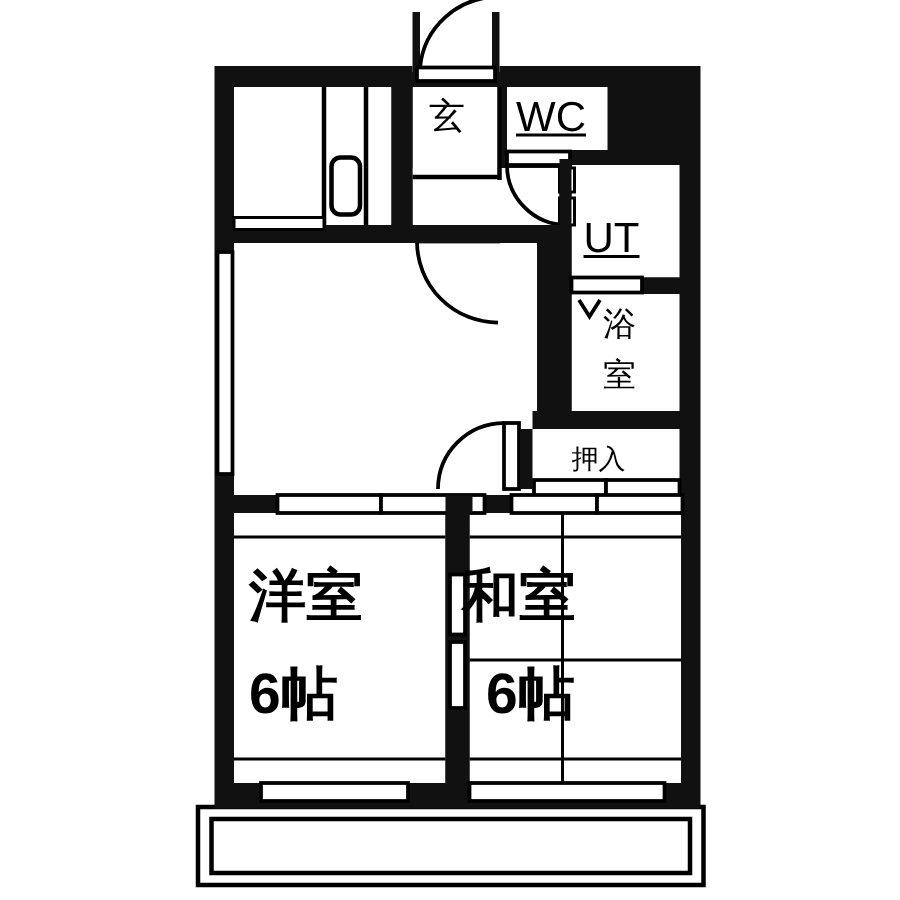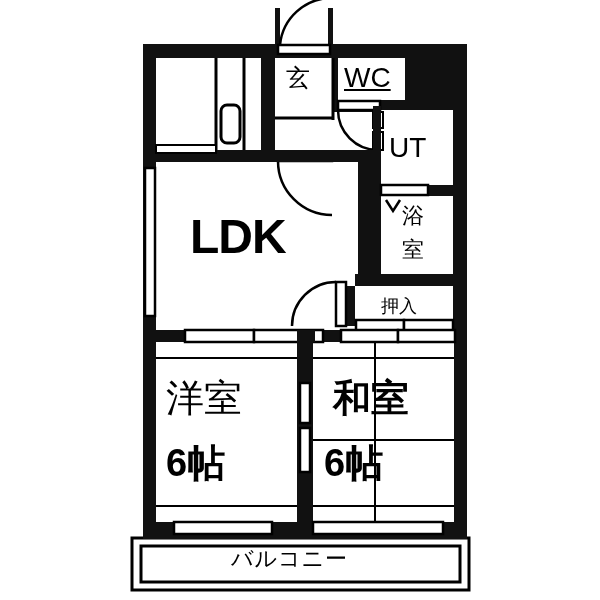--- a/index.html
+++ b/index.html
@@ -39,56 +39,57 @@
   }
   .lbl-ldk {
     font-size: 48px;
     font-weight: bold;
     letter-spacing: -1px;
     left: 190px;
     top: 213px;
   }
   .lbl-yo1 {
     font-size: 38px;
-    font-weight: normal;
+    font-weight: bold;
     left: 166px;
     top: 379px;
     text-align: center;
   }
   .lbl-yo2 {
     font-size: 38px;
     font-weight: bold;
     left: 166px;
     top: 444px;
   }
   .lbl-wa1 {
     font-size: 38px;
     font-weight: bold;
-    left: 333px;
+    left: 308px;
     top: 379px;
   }
   .lbl-wa2 {
     font-size: 38px;
     font-weight: bold;
     left: 324px;
     top: 444px;
   }
   .lbl-wc {
     font-size: 28px;
     font-weight: normal;
     left: 344px;
     top: 64px;
     letter-spacing: 0px;
     text-decoration: underline;
   }
   .lbl-ut {
     font-size: 28px;
     font-weight: normal;
     left: 389px;
-    top: 134px;
+    top: 145px;
+    text-decoration: underline;
   }
   .lbl-gen {
     font-size: 24px;
     font-weight: normal;
     left: 286px;
     top: 66px;
   }
   .lbl-yoku1 {
     font-size: 22px;
     font-weight: normal;
@@ -272,36 +273,34 @@
 
     <g>
       <rect x="174" y="522" width="98" height="12" fill="#ffffff" stroke="#000000" stroke-width="2.5"></rect>
       <rect x="313" y="522" width="130" height="12" fill="#ffffff" stroke="#000000" stroke-width="2.5"></rect>
     </g>
 
   </svg>
 
   <div class="label-layer">
 
-    <div class="room-label lbl-ldk">LDK</div>
 
     <div class="room-label lbl-yo1">洋室</div>
     <div class="room-label lbl-yo2">6帖</div>
 
     <div class="room-label lbl-wa1">和室</div>
     <div class="room-label lbl-wa2">6帖</div>
 
     <div class="room-label lbl-wc">WC</div>
 
     <div class="room-label lbl-ut">UT</div>
 
     <div class="room-label lbl-gen">玄</div>
 
     <div class="room-label lbl-yoku1">浴</div>
     <div class="room-label lbl-yoku2">室</div>
 
     <div class="room-label lbl-oshi">押入</div>
 
-    <div class="room-label lbl-balcony">バルコニー</div>
 
   </div>
 
 </div>
 
 </body></html>

